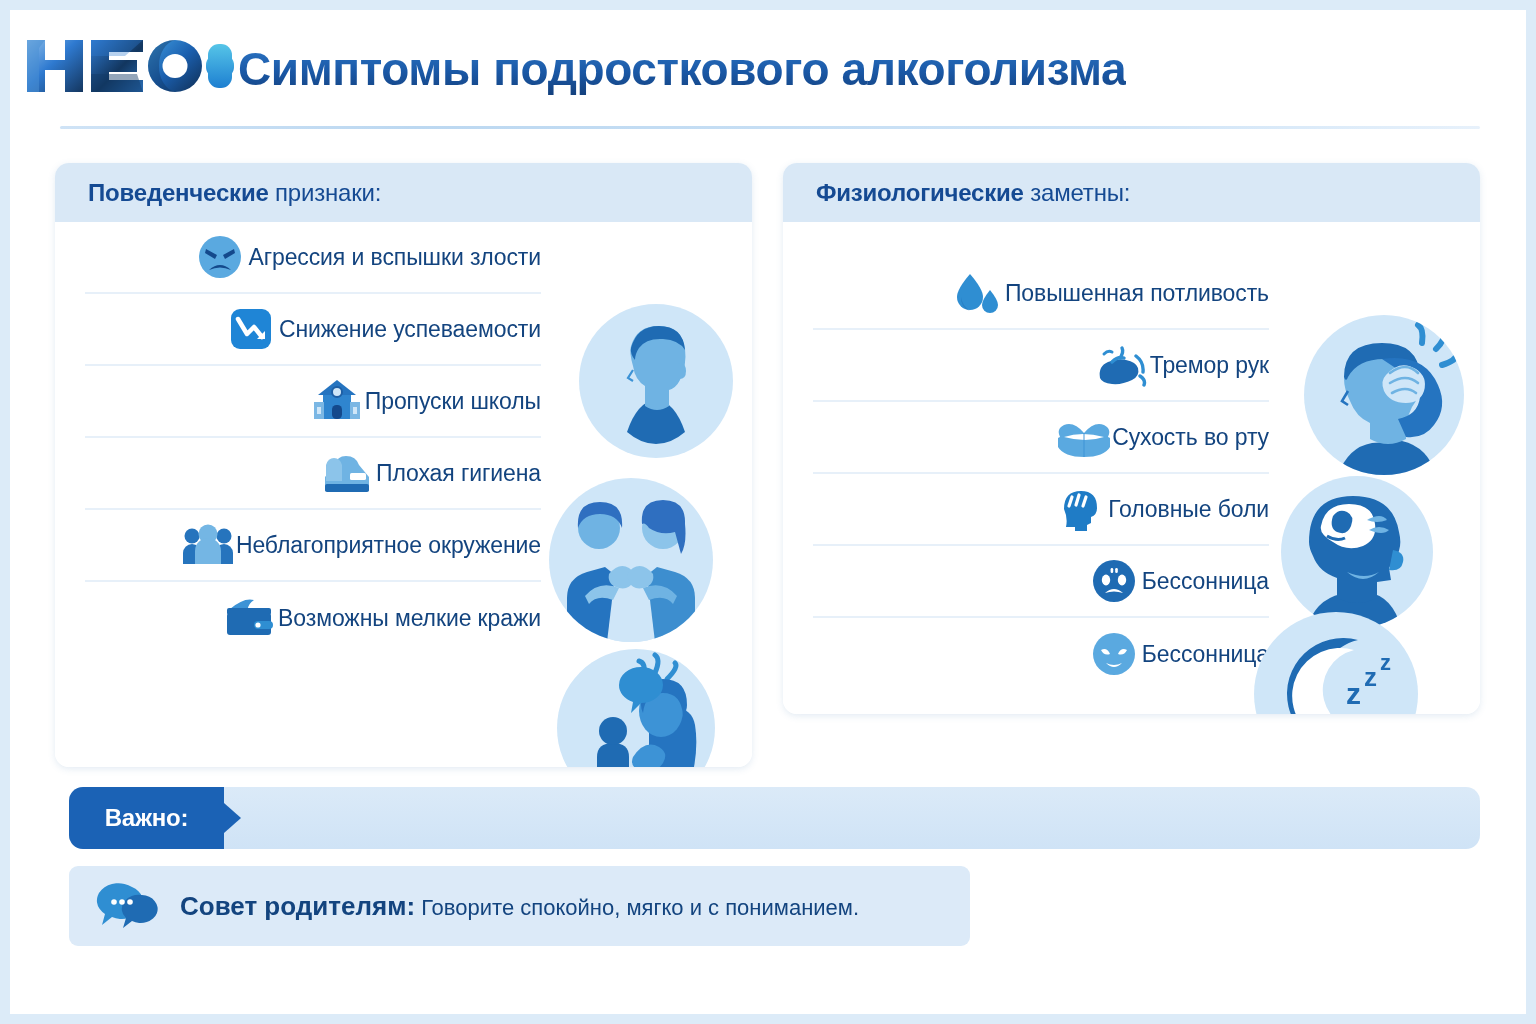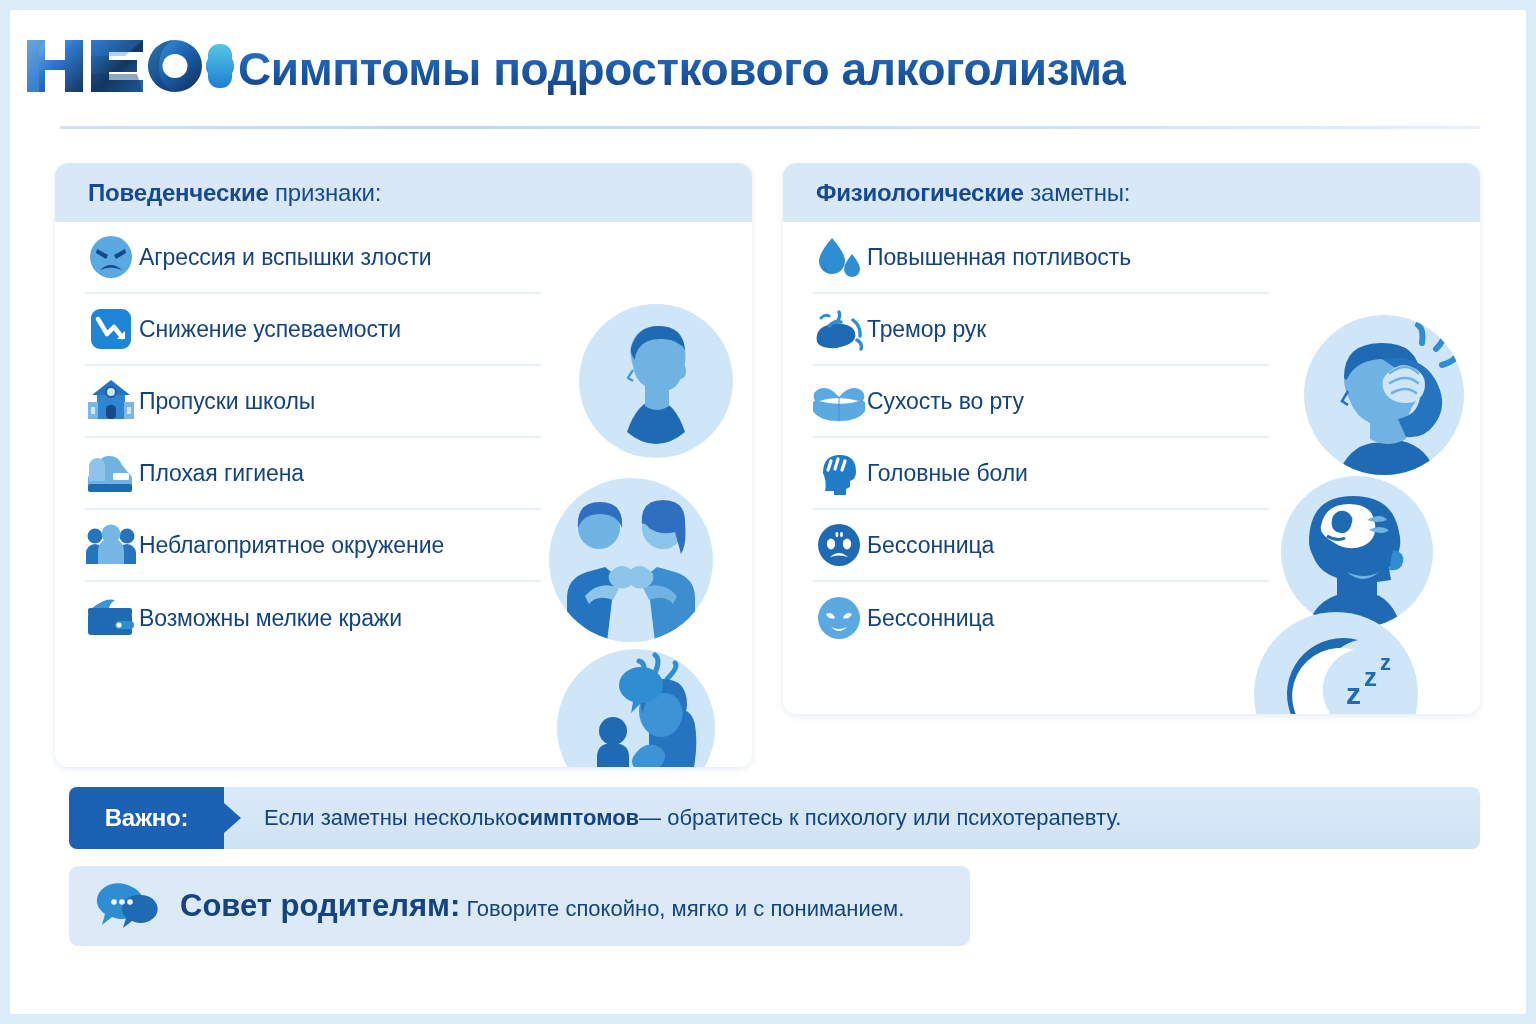--- a/index.html
+++ b/index.html
@@ -103,28 +103,29 @@
     background: #ffffff;
   }
 
   
   .rows {
     position: absolute;
     left: 30px;
     top: 0;
   }
   #panel-left  .rows { width: 456px; }
-  #panel-right .rows { width: 456px; }
+  #panel-right .rows { width: 456px; margin-top: 36px; }
 
   .row {
     height: 72px;
     display: flex;
     align-items: center;
     border-bottom: 2px solid #e7f0f9;
     gap: 2px;
+    justify-content: flex-end;
   }
   .row:last-child { border-bottom: none; }
 
   .row-icon {
     width: 52px;
     height: 52px;
     flex: 0 0 52px;
     display: flex;
     align-items: center;
     justify-content: center;
@@ -156,21 +157,21 @@
   #illus-moon      { left: 471px; top: 390px; width: 164px; height: 164px; }
 
   
   #important-banner {
     position: absolute;
     left: 59px;
     top: 777px;
     width: 1411px;
     height: 62px;
     background: linear-gradient(180deg,#dbeaf8 0%, #cfe3f6 100%);
-    border-radius: 8px;
+    border-radius: 14px;
     display: flex;
     align-items: stretch;
     overflow: hidden;
   }
   #important-badge {
     position: relative;
     width: 155px;
     background: #1b62b5;
     display: flex;
     align-items: center;
@@ -215,21 +216,21 @@
     padding-left: 27px;
     gap: 18px;
   }
   #advice-icon { width: 66px; height: 50px; flex: 0 0 66px; }
   #advice-icon svg { display: block; }
   #advice-text {
     font-size: 22px;
     color: #13447f;
     white-space: nowrap;
   }
-  #advice-label { font-weight: bold; font-size: 31px; }
+  #advice-label { font-weight: bold; font-size: 26px; }
 </style>
 </head>
 <body>
 
 <div id="sheet">
 
   <div id="header">
 
     <div id="logo">
       <svg width="212" height="62" viewBox="0 0 212 62" aria-hidden="true">
@@ -528,25 +529,20 @@
           <text x="110" y="74" font-family="Liberation Sans, sans-serif" font-size="26" font-weight="bold" fill="#1f6bb3">z</text>
           <text x="126" y="58" font-family="Liberation Sans, sans-serif" font-size="22" font-weight="bold" fill="#1f6bb3">z</text>
         </svg>
       </div>
 
     </div>
   </div>
 
   <div id="important-banner">
     <div id="important-badge">Важно:</div>
-    <div id="important-text">
-        <span>Если заметны несколько </span>
-        <b>симптомов</b>
-        <span> — обратитесь к психологу или психотерапевту.</span>
-      </div>
   </div>
 
   <div id="advice-banner">
     <span id="advice-icon">
       <svg width="66" height="50" viewBox="0 0 66 50">
         <path d="M36 6 a20 16 0 1 1 -20 30 l-10 8 l3 -11 a20 16 0 0 1 27 -27z" fill="#2f8ed2"></path>
         <path d="M46 14 a17 14 0 1 1 -10 26 l-9 7 l3 -10 a17 14 0 0 1 16 -23z" fill="#1f6bb3"></path>
         <circle cx="18" cy="21" r="2.8" fill="#ffffff"></circle>
         <circle cx="26" cy="21" r="2.8" fill="#ffffff"></circle>
         <circle cx="34" cy="21" r="2.8" fill="#ffffff"></circle>

